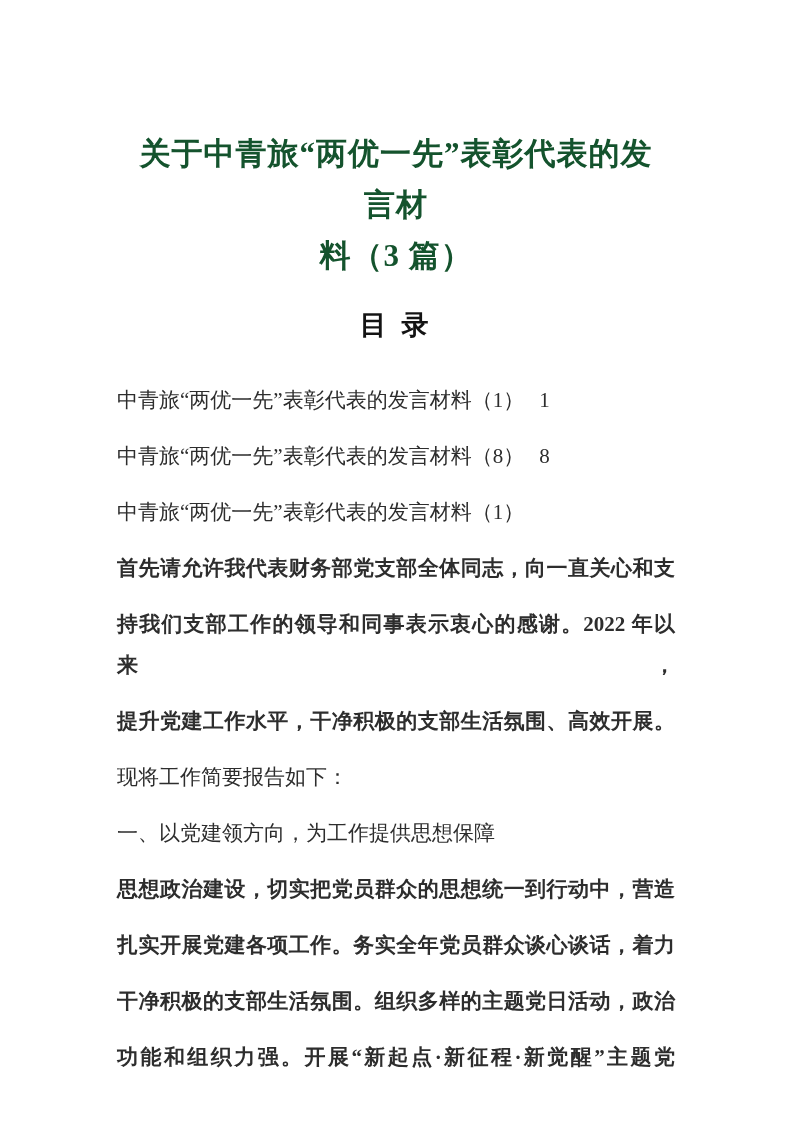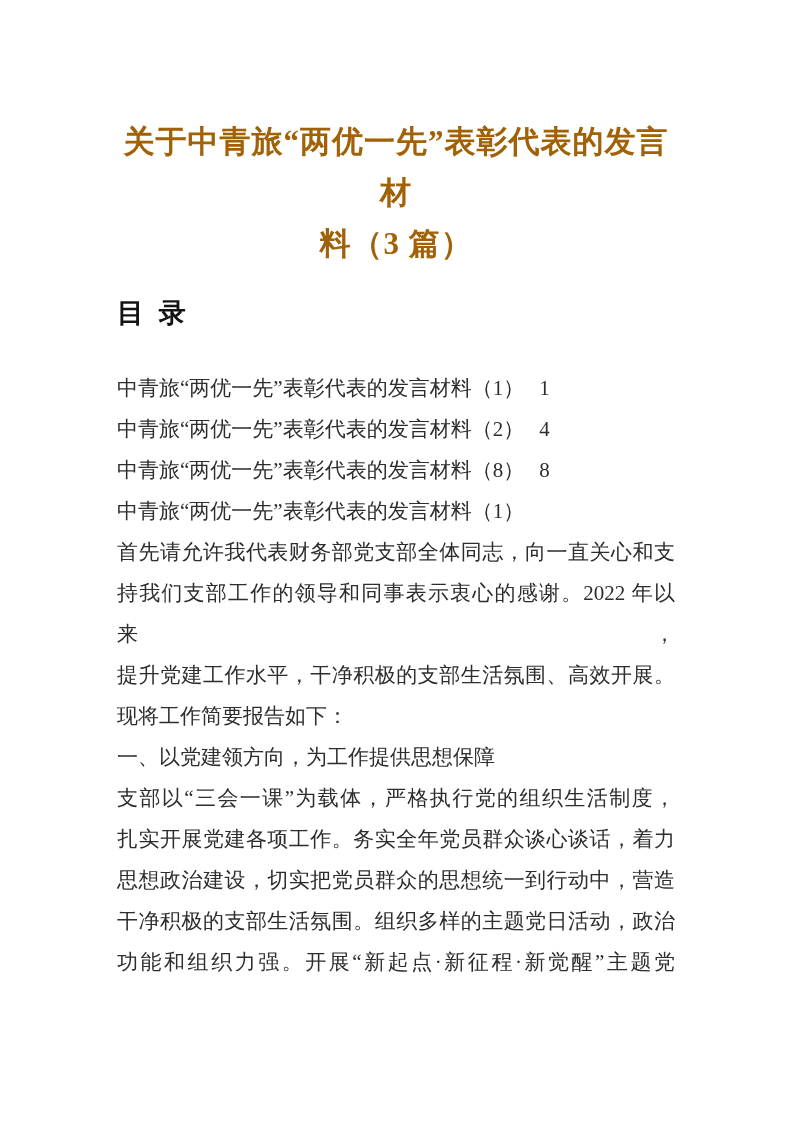--- a/index.html
+++ b/index.html
@@ -11,48 +11,49 @@
     overflow: hidden;
   }
   .page {
     width: 793px;
     height: 1122px;
     padding: 116px 118px 0 117px;
     background: #ffffff;
     font-family: "Liberation Serif", "DejaVu Serif", serif;
   }
   .doc-title {
-    margin: 0;
+    margin: 12px;
     font-size: 31px;
     line-height: 51px;
     font-weight: 700;
     text-align: center;
-    color: #a16207;
+    color: #14532d;
     letter-spacing: 1px;
   }
   .t-line { display: block; }
   .toc-heading {
     margin: 26px 0 0 0;
     font-size: 27px;
     line-height: 36px;
     font-weight: 700;
-    text-align: left;
+    text-align: center;
     color: #131313;
     letter-spacing: 4px;
   }
   .content {
     margin-top: 37px;
     font-size: 21px;
     line-height: 41px;
     color: #2d2d2d;
   }
-  .line { min-height: 41px; }
+  .line { min-height: 41px; margin-top: 15px; }
   .jf {
     text-align: justify;
     text-align-last: justify;
+    font-weight: bold;
   }
   .toc-page {
     display: inline-block;
     margin-left: 15px;
   }
 </style>
 </head>
 <body>
 
 <div class="page">
@@ -61,39 +62,37 @@
     <span class="t-line">关于中青旅“两优一先”表彰代表的发言材</span>
     <span class="t-line">料（3 篇）</span>
   </h1>
 
   <h2 class="toc-heading">目 录</h2>
 
   <div class="content">
 
     <div class="line"><span>中青旅“两优一先”表彰代表的发言材料（1）</span><span class="toc-page">1</span></div>
 
-    <div class="line"><span>中青旅“两优一先”表彰代表的发言材料（2）</span><span class="toc-page">4</span></div>
 
     <div class="line"><span>中青旅“两优一先”表彰代表的发言材料（8）</span><span class="toc-page">8</span></div>
 
     <div class="line">中青旅“两优一先”表彰代表的发言材料（1）</div>
 
     <div class="paragraph">
       <div class="line jf">首先请允许我代表财务部党支部全体同志，向一直关心和支</div>
       <div class="line jf">持我们支部工作的领导和同事表示衷心的感谢。2022 年以来，</div>
       <div class="line jf">提升党建工作水平，干净积极的支部生活氛围、高效开展。</div>
       <div class="line">现将工作简要报告如下：</div>
     </div>
 
     <div class="paragraph">
       <div class="line">一、以党建领方向，为工作提供思想保障</div>
     </div>
 
     <div class="paragraph">
-      <div class="line jf">支部以“三会一课”为载体，严格执行党的组织生活制度，</div>
+      <div class="line jf">思想政治建设，切实把党员群众的思想统一到行动中，营造</div>
       <div class="line jf">扎实开展党建各项工作。务实全年党员群众谈心谈话，着力</div>
-      <div class="line jf">思想政治建设，切实把党员群众的思想统一到行动中，营造</div>
       <div class="line jf">干净积极的支部生活氛围。组织多样的主题党日活动，政治</div>
       <div class="line jf">功能和组织力强。开展“新起点·新征程·新觉醒”主题党</div>
     </div>
 
   </div>
 </div>
 
 </body></html>

